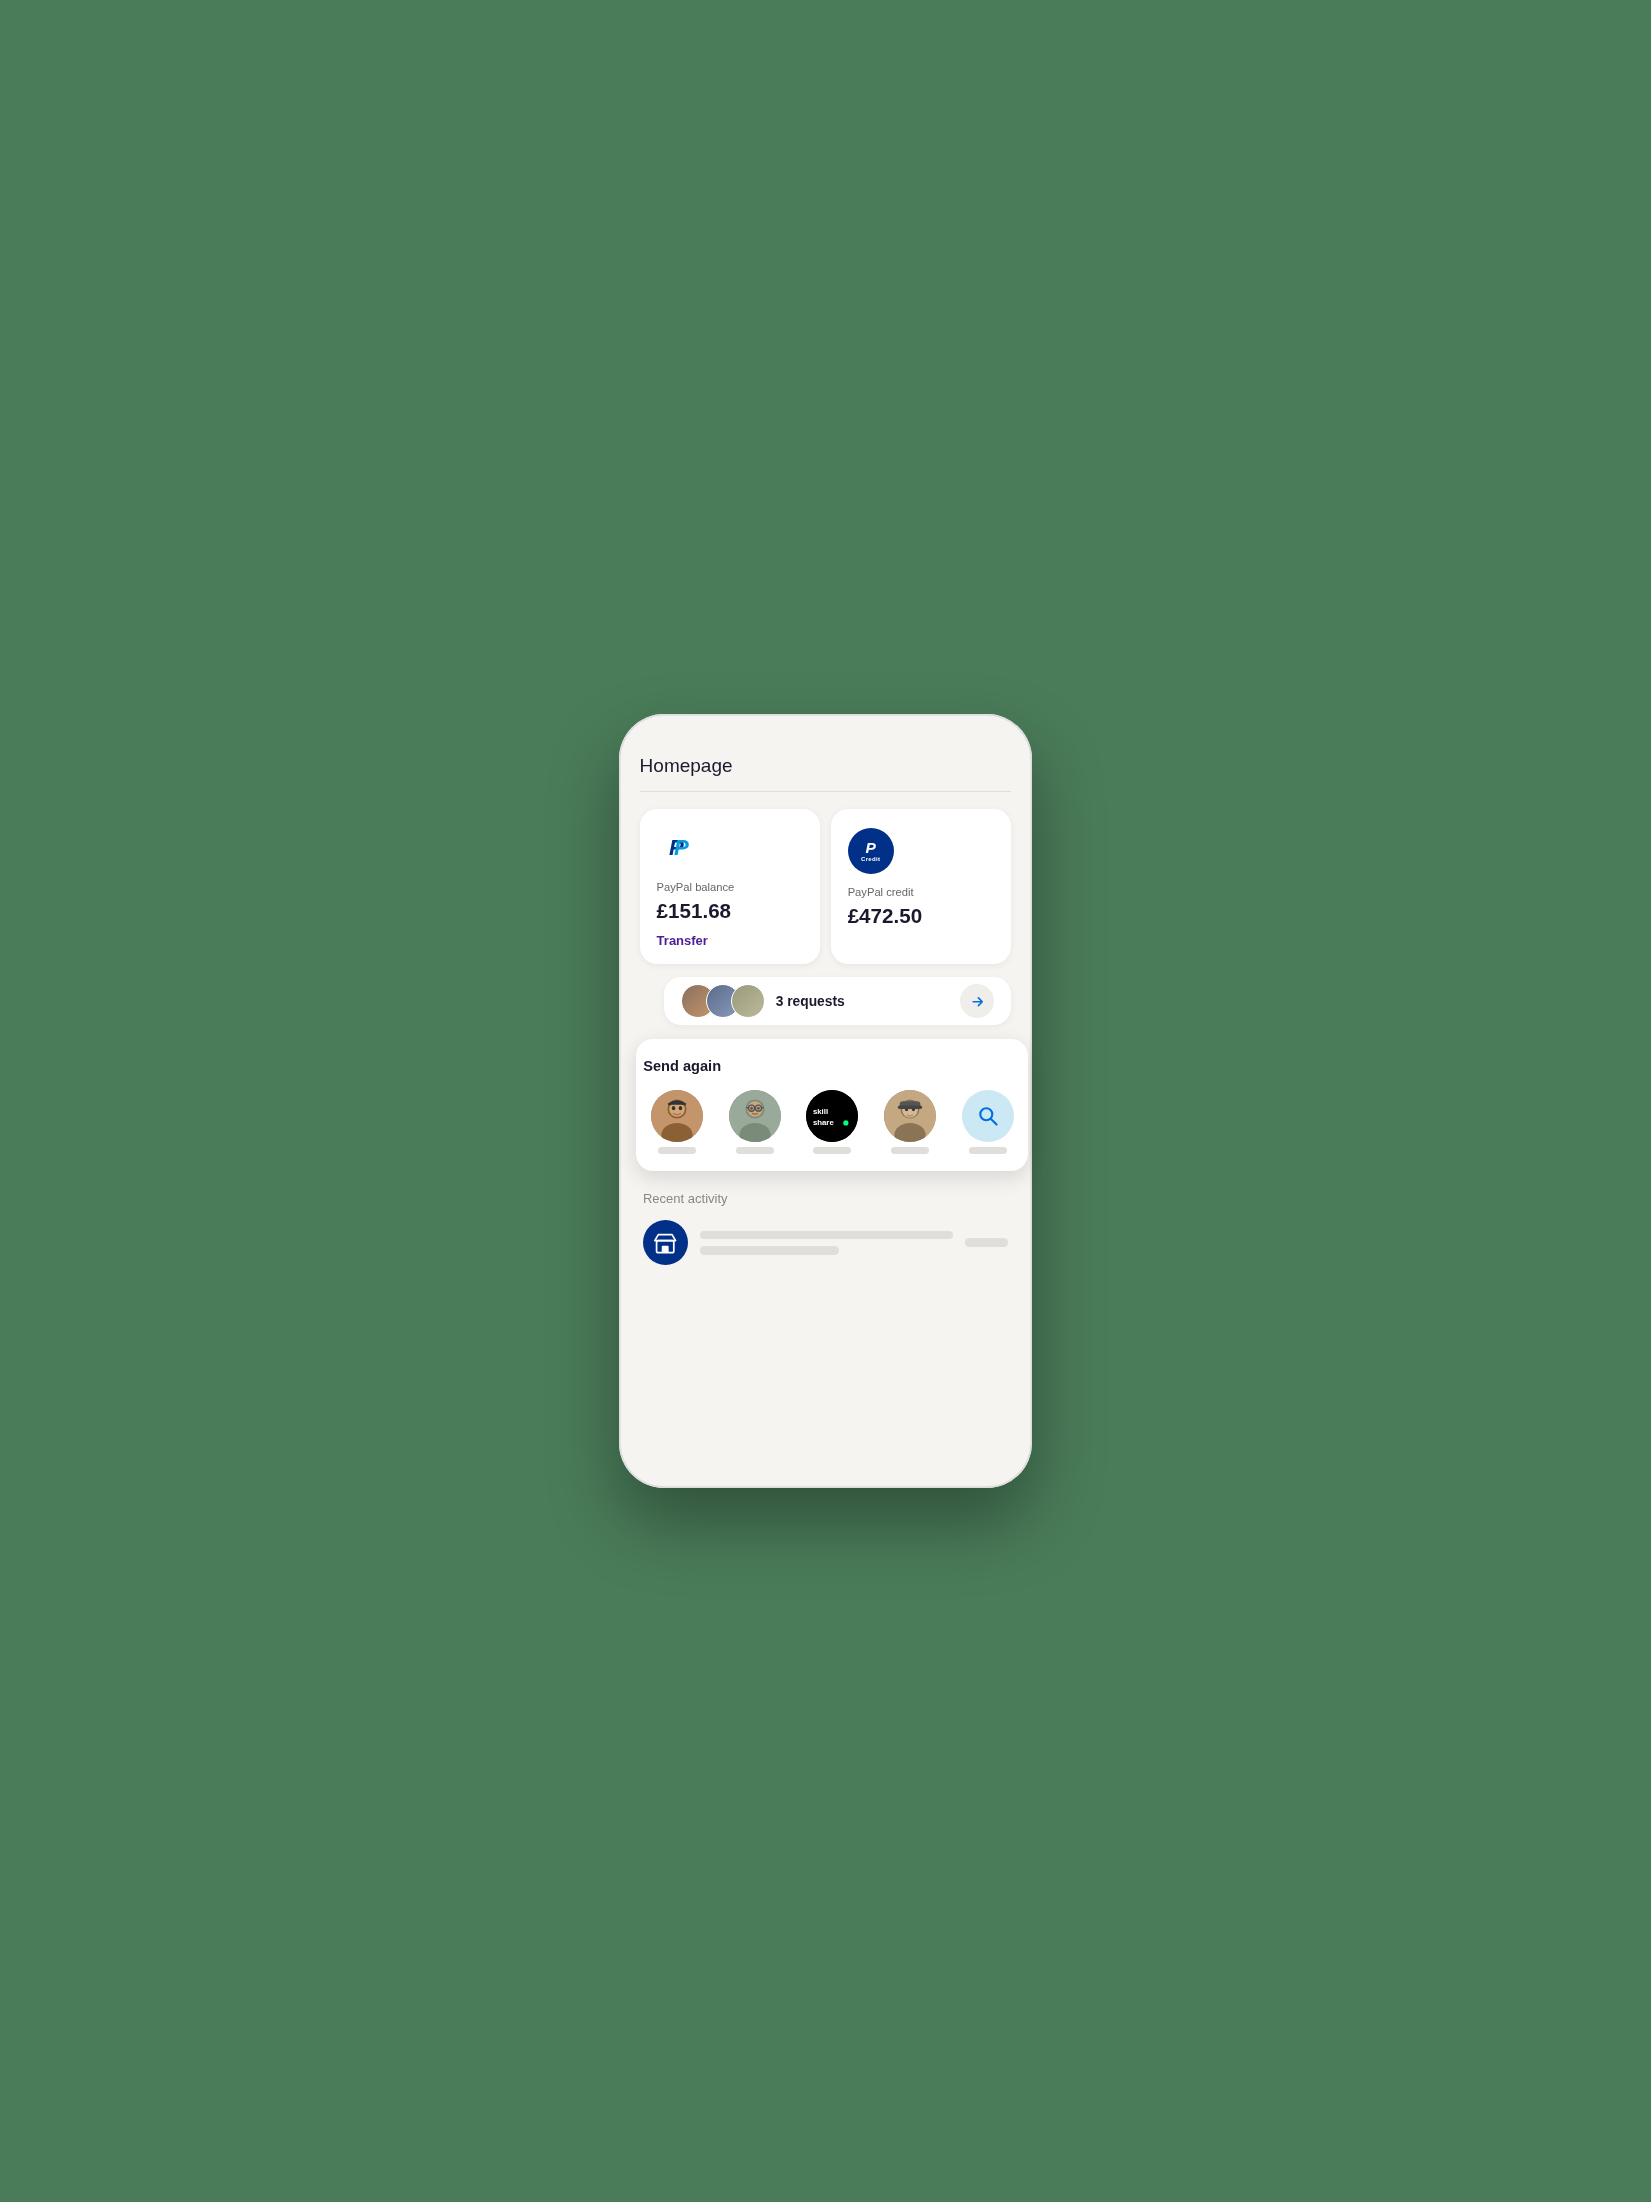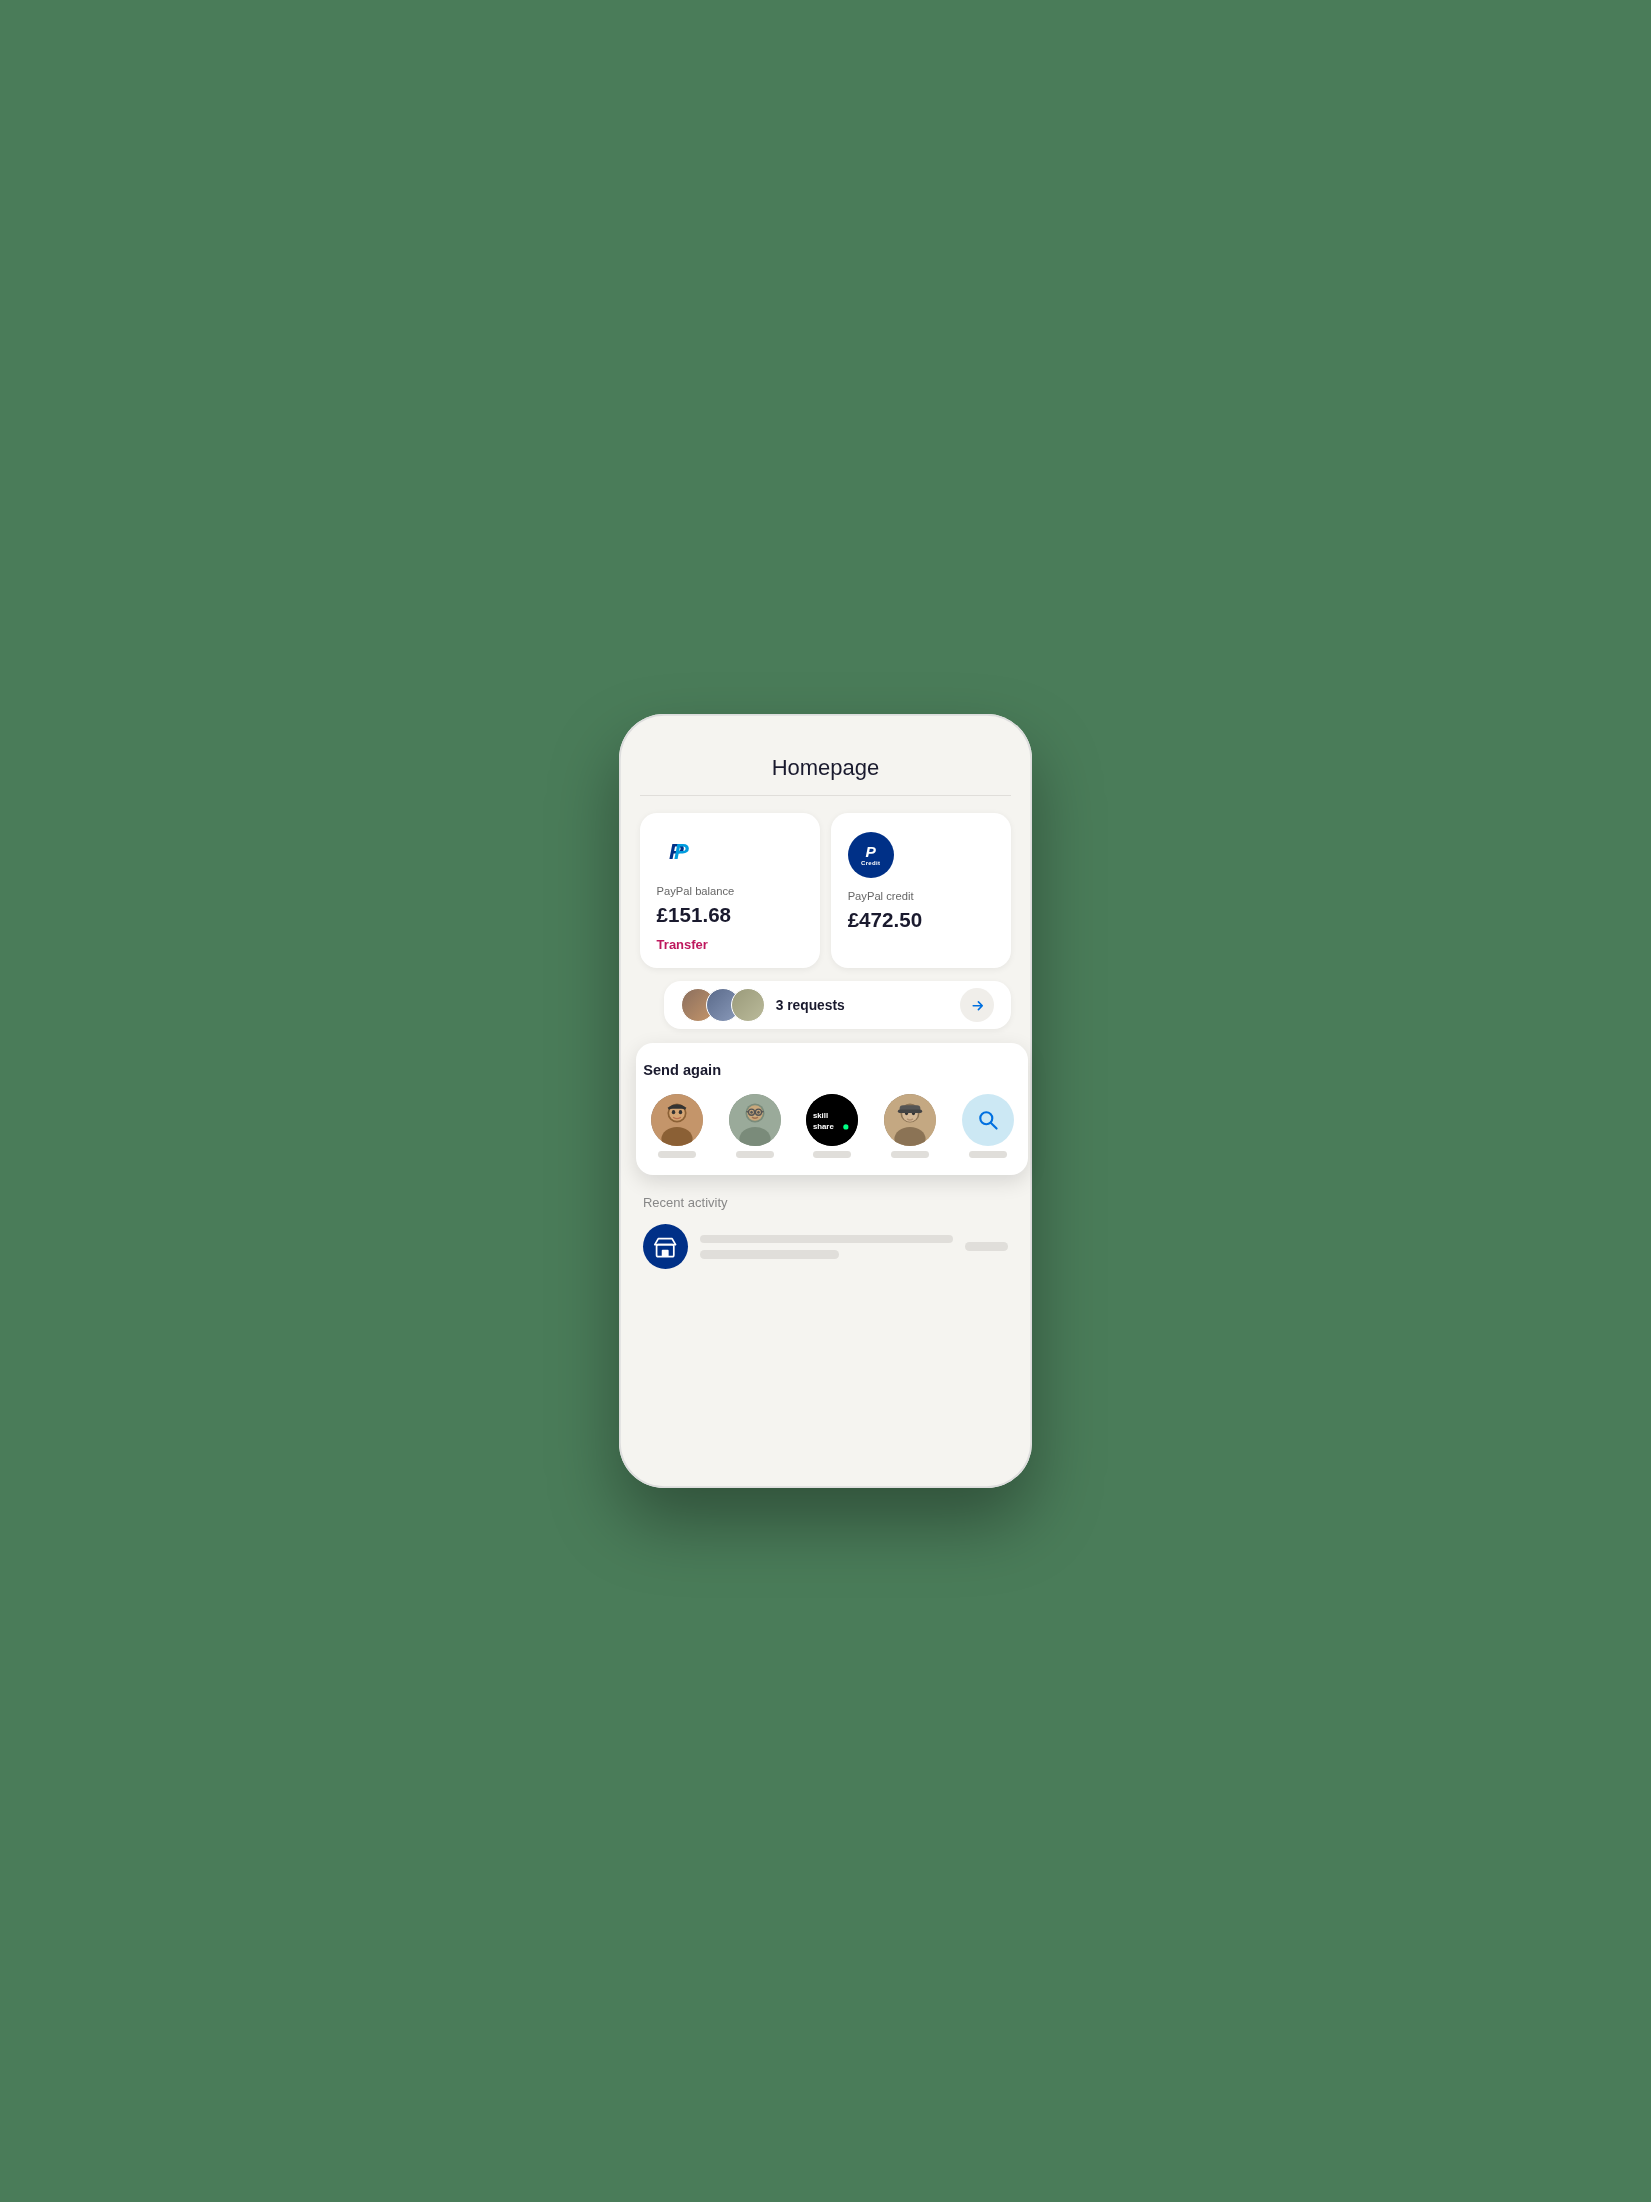--- a/index.html
+++ b/index.html
@@ -17,22 +17,22 @@
       width: 413px;
       min-height: 774px;
       background: #f5f4f0;
       border-radius: 45px;
       padding: 41px 20.6px 52px;
       box-shadow: 0 34px 69px rgba(0,0,0,0.35), inset 0 0 0 1.7px #ddd;
       position: relative;
     }
 
     .page-title {
-      text-align: center;
-      font-size: 22px;
+      text-align: left;
+      font-size: 19px;
       font-weight: 500;
       color: #1a1a2e;
       margin-bottom: 17px;
       padding-bottom: 13.8px;
       border-bottom: 0.9px solid #e0deda;
     }
 
     
     .cards-row {
       display: flex;
@@ -97,21 +97,21 @@
     }
 
     .card-amount {
       font-size: 20.6px;
       font-weight: 700;
       color: #1a1a2e;
       margin-bottom: 10.3px;
     }
 
     .transfer-btn {
-      color: #be185d;
+      color: #4c1d95;
       font-size: 13px;
       font-weight: 700;
       cursor: pointer;
       background: none;
       border: none;
       padding: 0;
     }
 
     
     .requests-card {

